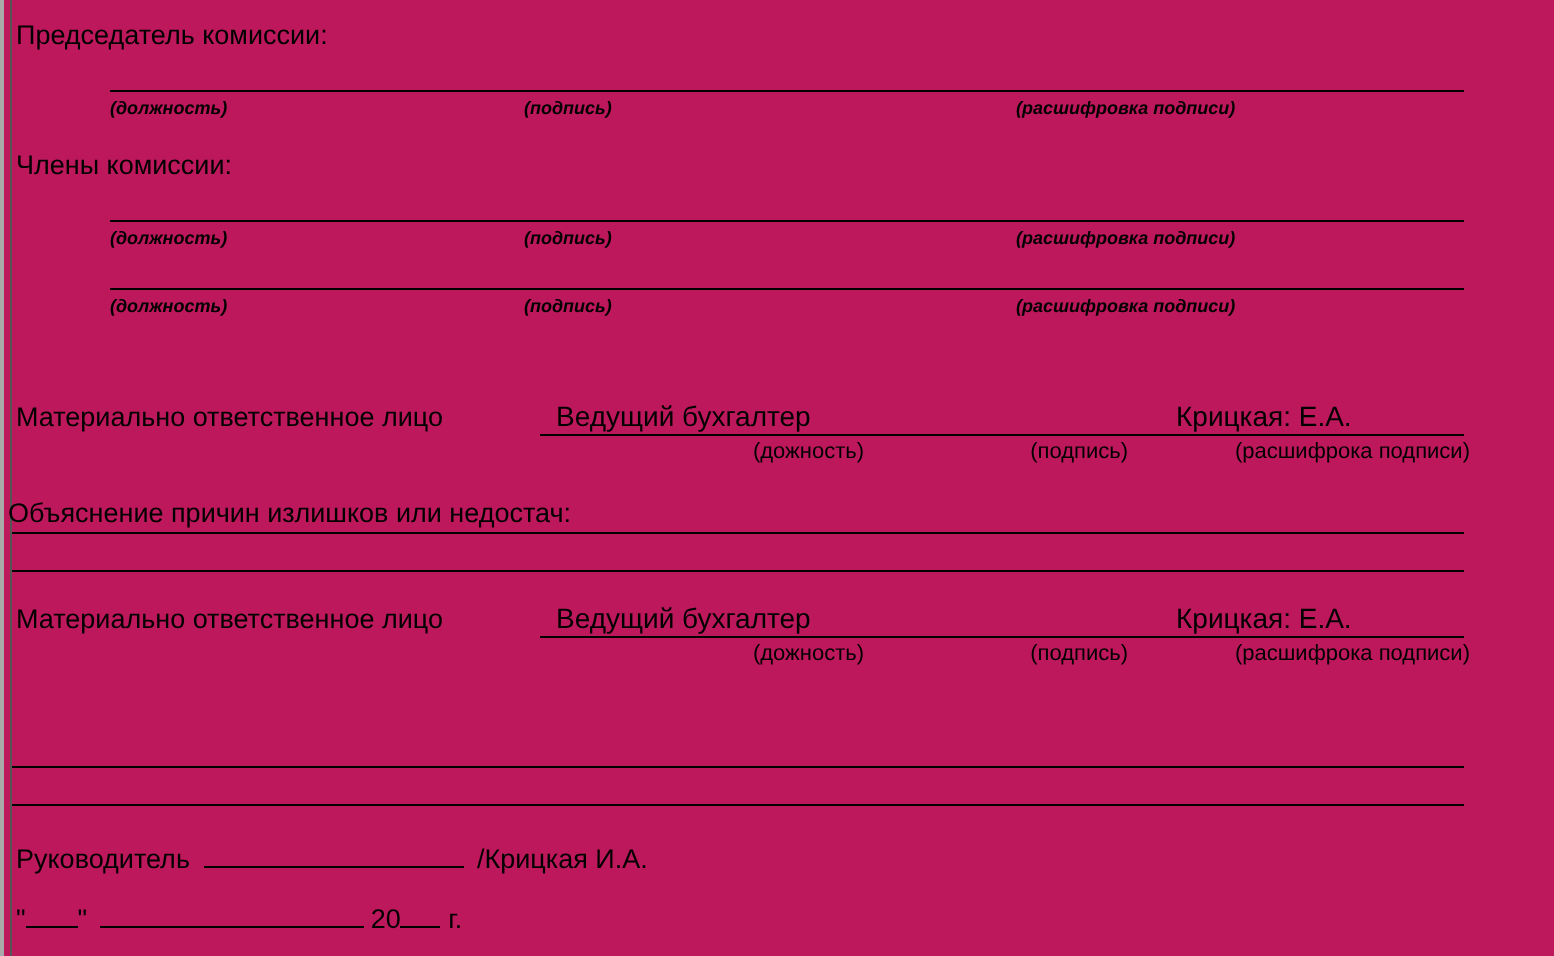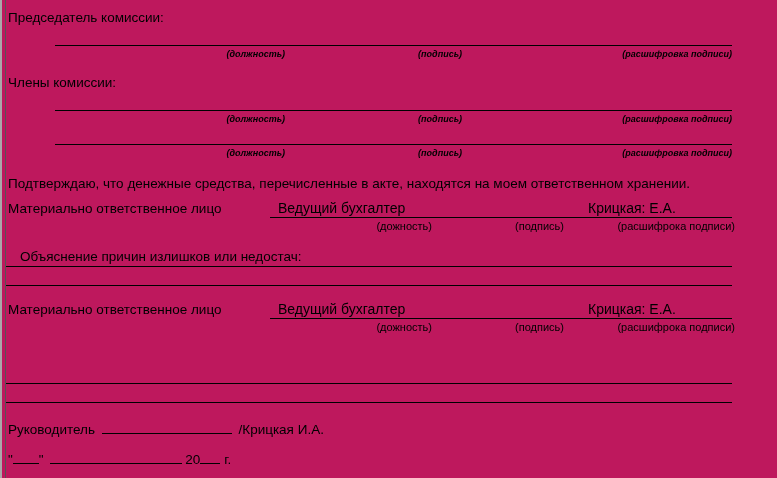--- a/index.html
+++ b/index.html
@@ -42,21 +42,21 @@
     font-size: 13.5px;
     line-height: 15px;
     white-space: nowrap;
     color: #000;
   }
   .caption-italic {
     font-size: 9px;
     font-style: italic;
     font-weight: bold;
     white-space: nowrap;
-    text-align: right;
+    text-align: left;
     color: #000;
   }
   .caption-plain {
     font-size: 11px;
     white-space: nowrap;
     text-align: right;
     color: #000;
   }
   .rule {
     position: absolute;
@@ -101,35 +101,34 @@
   <div class="abs caption-italic" style="left:55px; top:114px; width:230px;">(должность)</div>
   <div class="abs caption-italic" style="left:262px; top:114px; width:200px;">(подпись)</div>
   <div class="abs caption-italic" style="left:508px; top:114px; width:224px;">(расшифровка подписи)</div>
 
   <div class="rule" style="left:55px; top:144px; width:677px;"></div>
 
   <div class="abs caption-italic" style="left:55px; top:148px; width:230px;">(должность)</div>
   <div class="abs caption-italic" style="left:262px; top:148px; width:200px;">(подпись)</div>
   <div class="abs caption-italic" style="left:508px; top:148px; width:224px;">(расшифровка подписи)</div>
 
-  <div class="abs body-text" style="left:8px; top:176px;">Подтверждаю, что денежные средства, перечисленные в акте, находятся на моем ответственном хранении.</div>
 
   <div class="abs body-text" style="left:8px; top:201px;">Материально ответственное лицо</div>
 
   <div class="abs filled-val" style="left:278px; top:200px;">Ведущий бухгалтер</div>
 
   <div class="abs filled-val" style="left:588px; top:200px;">Крицкая: Е.А.</div>
 
   <div class="rule-thin" style="left:270px; top:217px; width:462px;"></div>
 
   <div class="abs caption-plain" style="left:272px; top:220px; width:160px;">(дожность)</div>
   <div class="abs caption-plain" style="left:434px; top:220px; width:130px;">(подпись)</div>
   <div class="abs caption-plain" style="left:575px; top:220px; width:160px;">(расшифрока подписи)</div>
 
-  <div class="abs body-text" style="left:20px; top:249px;text-align:center;">Объяснение причин излишков или недостач:</div>
+  <div class="abs body-text" style="left:4px; top:249px;text-align:center;">Объяснение причин излишков или недостач:</div>
 
   <div class="rule" style="left:6px; top:266px; width:726px;"></div>
   <div class="rule" style="left:6px; top:285px; width:726px;"></div>
 
   <div class="abs body-text" style="left:10px; top:268px; width:716px; height:16px;"></div>
 
   <div class="abs body-text" style="left:8px; top:302px;">Материально ответственное лицо</div>
 
   <div class="abs filled-val" style="left:278px; top:301px;">Ведущий бухгалтер</div>
 

